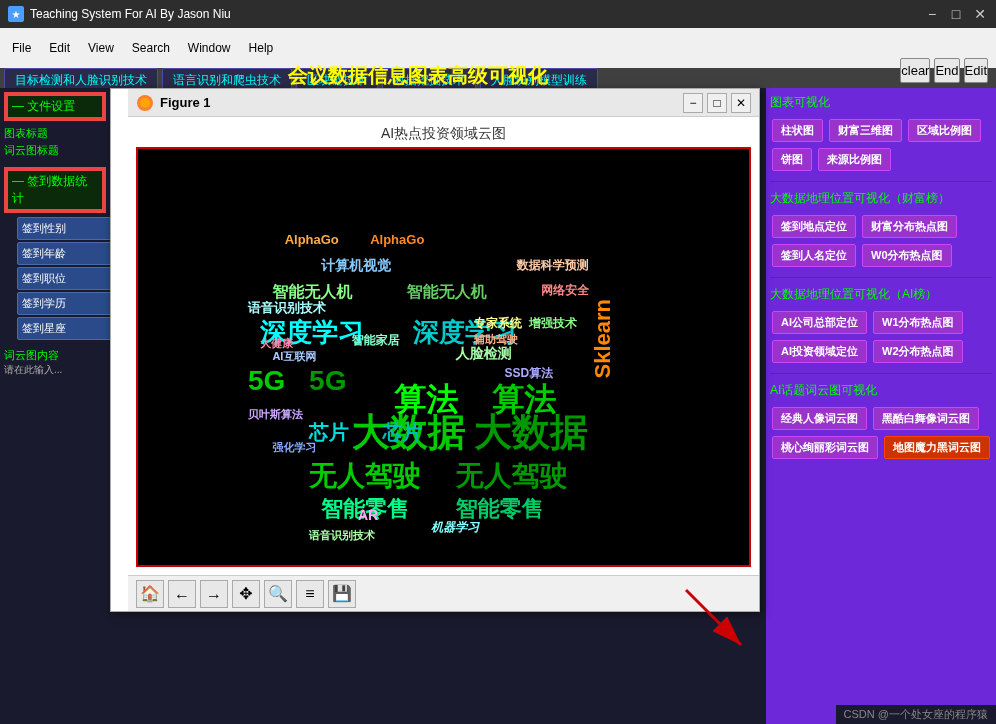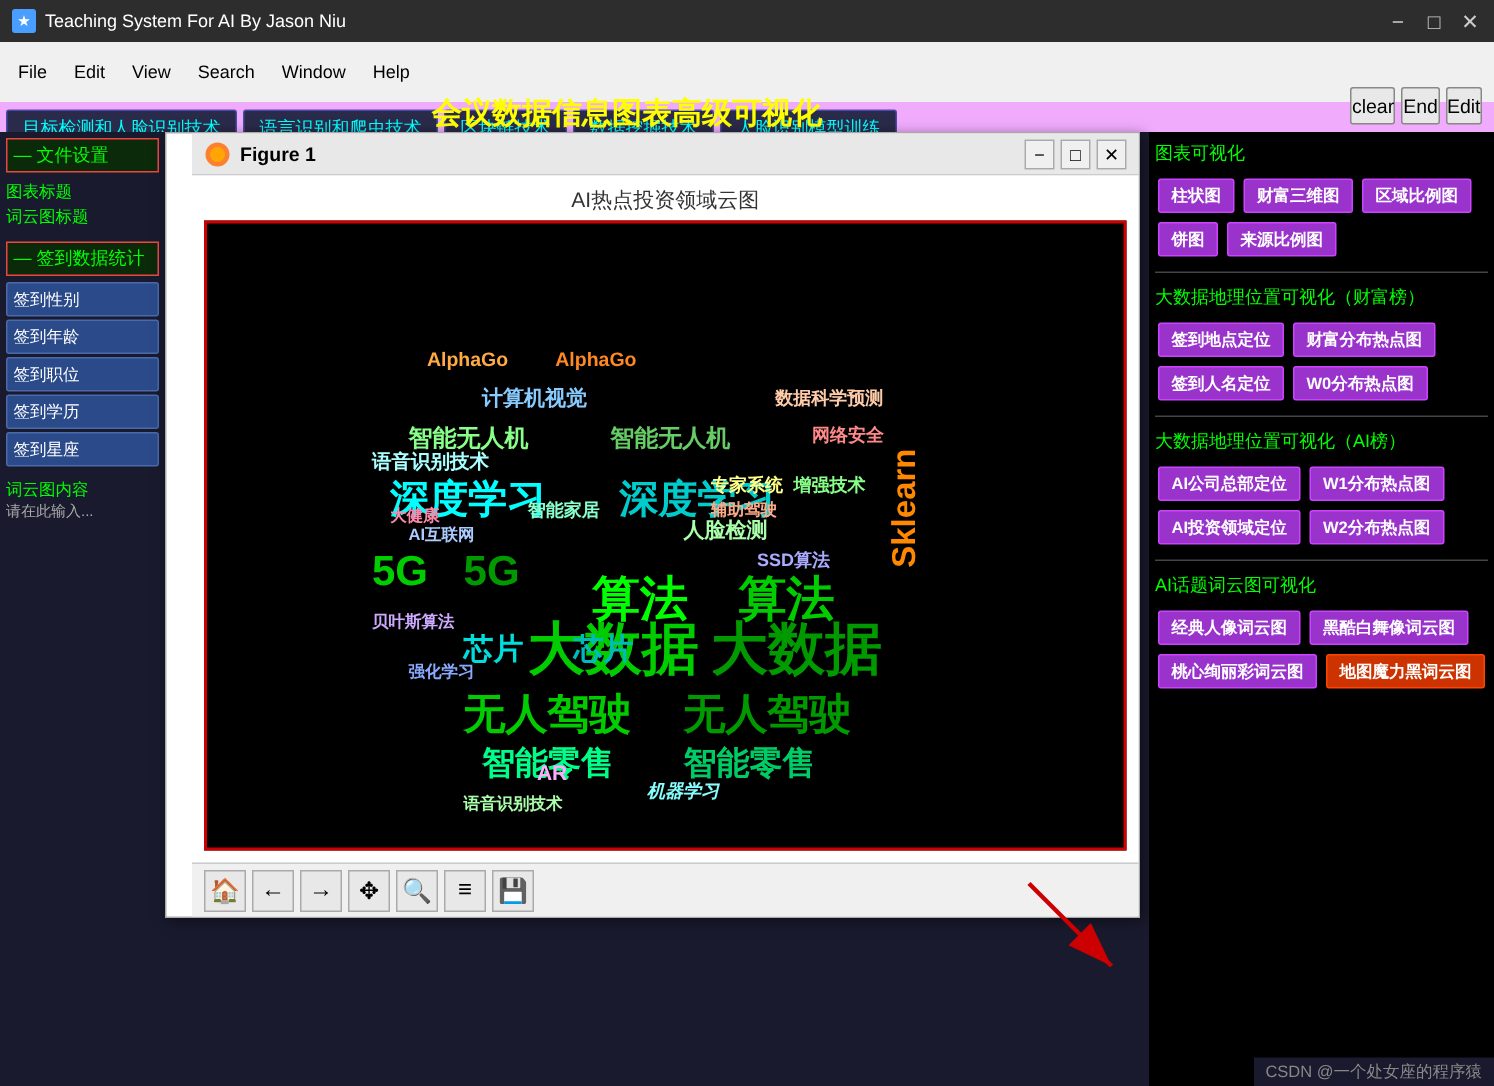--- a/index.html
+++ b/index.html
@@ -67,24 +67,24 @@
     .menu-item {
       padding: 2px 8px;
       font-size: 12px;
       color: #000;
       cursor: pointer;
       border-radius: 2px;
     }
 
     
     .nav-bar {
-      background: #f0abfc;
+      background: #404040;
       height: 30px;
       display: flex;
-      align-items: flex-end;
+      align-items: flex-start;
       padding: 0 4px;
       gap: 4px;
     }
     .nav-tab {
       background: #2a2a4a;
       color: #00ffff;
       border: 1px solid #4a4aaa;
       padding: 3px 10px;
       font-size: 12px;
       cursor: pointer;
@@ -141,38 +141,39 @@
       background: #1a1a2e;
       padding: 4px;
       flex-shrink: 0;
     }
     .sidebar-section {
       margin-bottom: 8px;
     }
     .sidebar-section-title {
       color: #00ff00;
       font-size: 12px;
-      border: 1px solid #ef4444;
+      border: 4px solid #ef4444;
       padding: 2px 4px;
       margin-bottom: 4px;
       background: #0a2a0a;
     }
     .sidebar-btn {
       display: block;
       width: 100%;
       background: #2a4a8a;
       color: #fff;
       border: 1px solid #4a6aaa;
       padding: 3px 4px;
       font-size: 11px;
       margin-bottom: 2px;
       cursor: pointer;
       text-align: left;
       font-family: 'Microsoft YaHei', sans-serif;
       border-radius: 2px;
+      margin-left: 13px;
     }
     .sidebar-sublabel {
       color: #00ff00;
       font-size: 11px;
       padding: 1px 0;
     }
 
     
     .center-content {
       flex: 1;
@@ -264,21 +265,21 @@
       cursor: pointer;
       display: flex;
       align-items: center;
       justify-content: center;
       font-size: 16px;
     }
 
     
     .right-sidebar {
       width: 230px;
-      background: #000000;
+      background: #6d28d9;
       padding: 4px;
       flex-shrink: 0;
       overflow-y: auto;
     }
     .right-section-title {
       color: #00ff00;
       font-size: 12px;
       padding: 2px 0;
       margin-bottom: 4px;
     }

